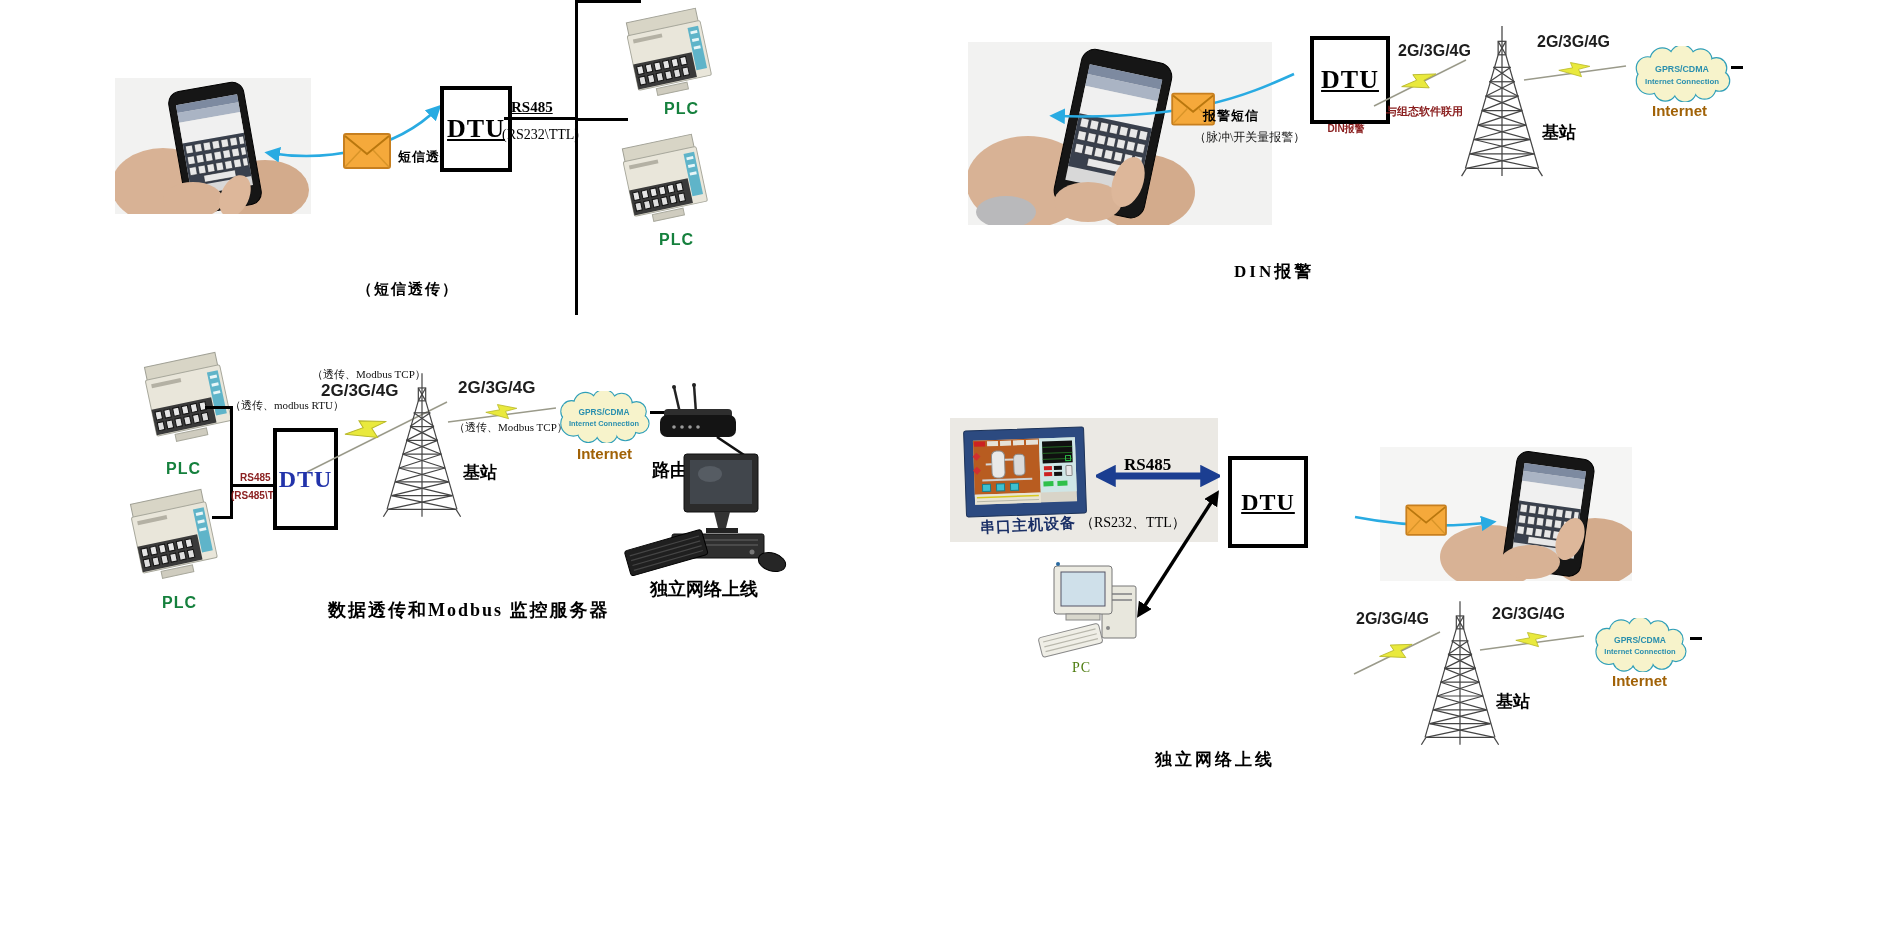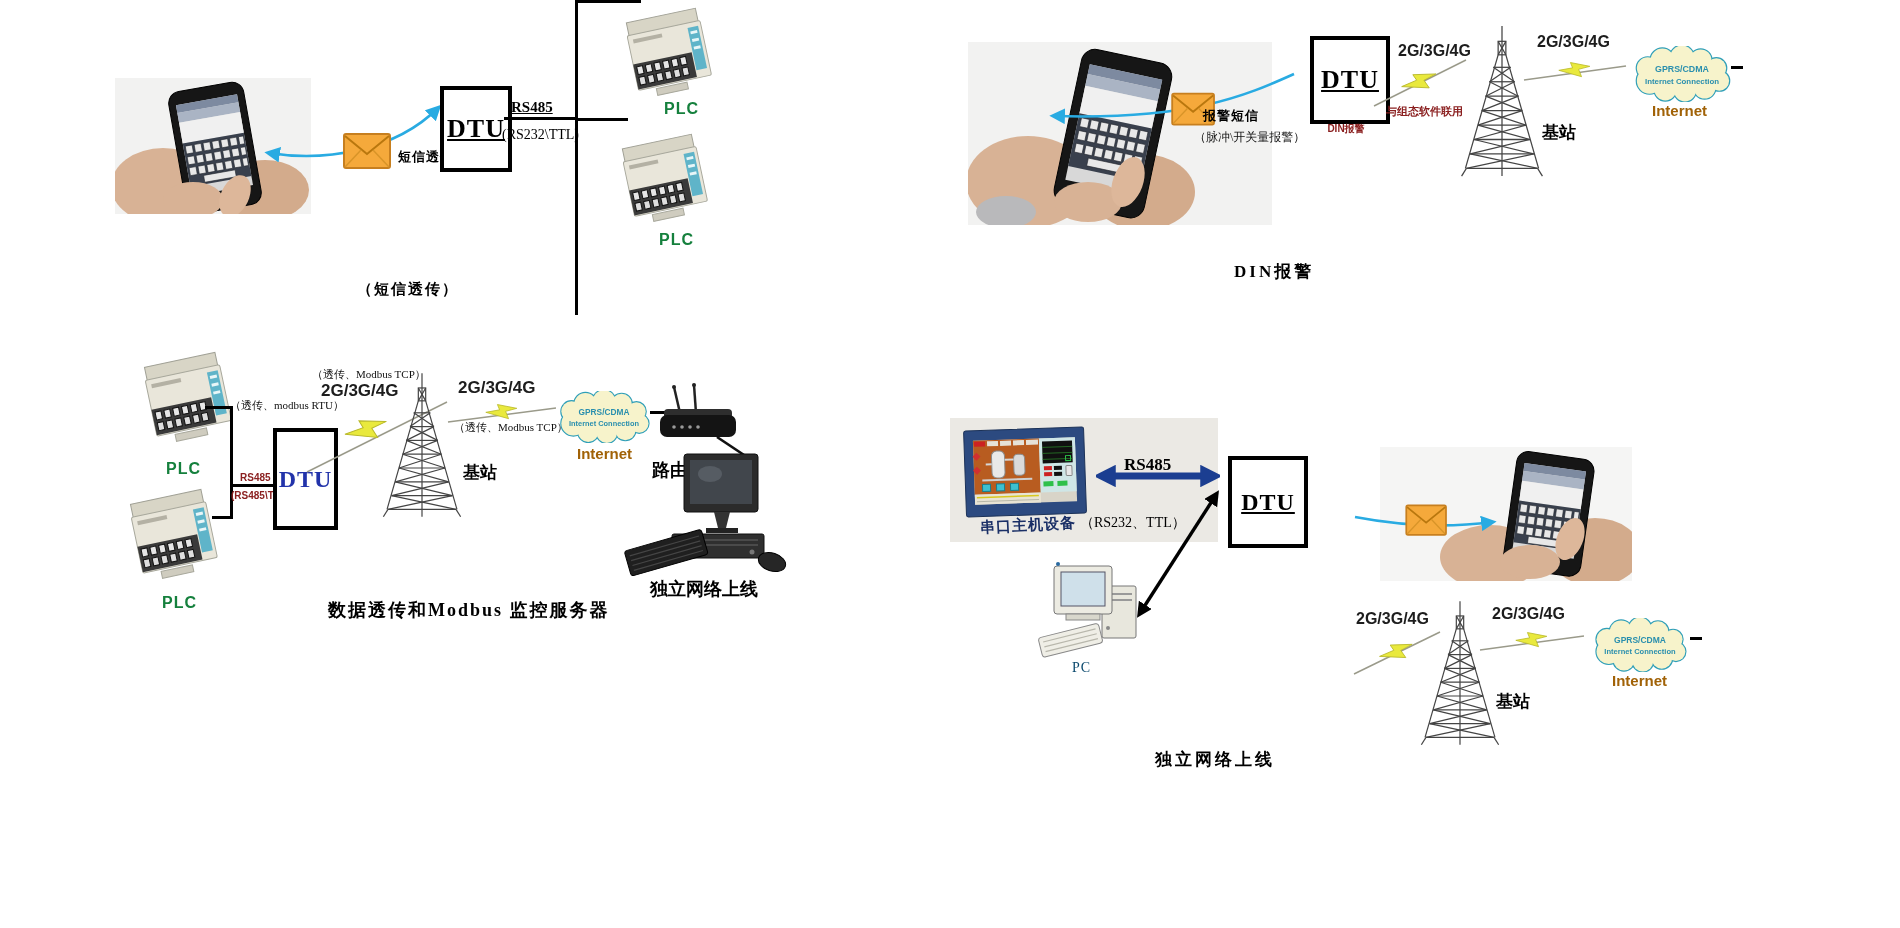--- a/index.html
+++ b/index.html
@@ -490,21 +490,21 @@
     <circle cx="20" cy="2" r="2" fill="#2a6aa0"></circle>
     <g transform="rotate(-14 34 80)">
       <rect x="2" y="68" width="62" height="20" rx="3" fill="#efeee6" stroke="#888"></rect>
       <g stroke="#b8b7ac" stroke-width="1.2">
         <line x1="6" y1="73" x2="60" y2="73"></line>
           <line x1="6" y1="78" x2="60" y2="78"></line>
           <line x1="6" y1="83" x2="60" y2="83"></line>
       </g>
     </g>
   </svg>
-  <div class="abs serif" style="left:1072px;top:660px;font-size:14px;color:#0c4a6e;letter-spacing:1px;">PC</div>
+  <div class="abs serif" style="left:1072px;top:660px;font-size:14px;color:#4d7c0f;letter-spacing:1px;">PC</div>
 
   <div class="caption" style="left:1155px;top:748px;font-size:17px;letter-spacing:3px;">独立网络上线</div>
 
   <div class="photo" style="left:1380px;top:447px;width:252px;height:134px;background:#f5f5f4;">
     <svg width="252" height="134" viewBox="0 0 252 134">
       <ellipse cx="110" cy="110" rx="50" ry="32" fill="#d8b295"></ellipse>
       <ellipse cx="215" cy="105" rx="46" ry="34" fill="#d3ab8c"></ellipse>
       <g transform="rotate(8 170 65)">
         <rect x="130" y="8" width="78" height="118" rx="12" fill="#161616" stroke="#000"></rect>
         <rect x="138" y="20" width="62" height="88" fill="#d8d8d8"></rect>

